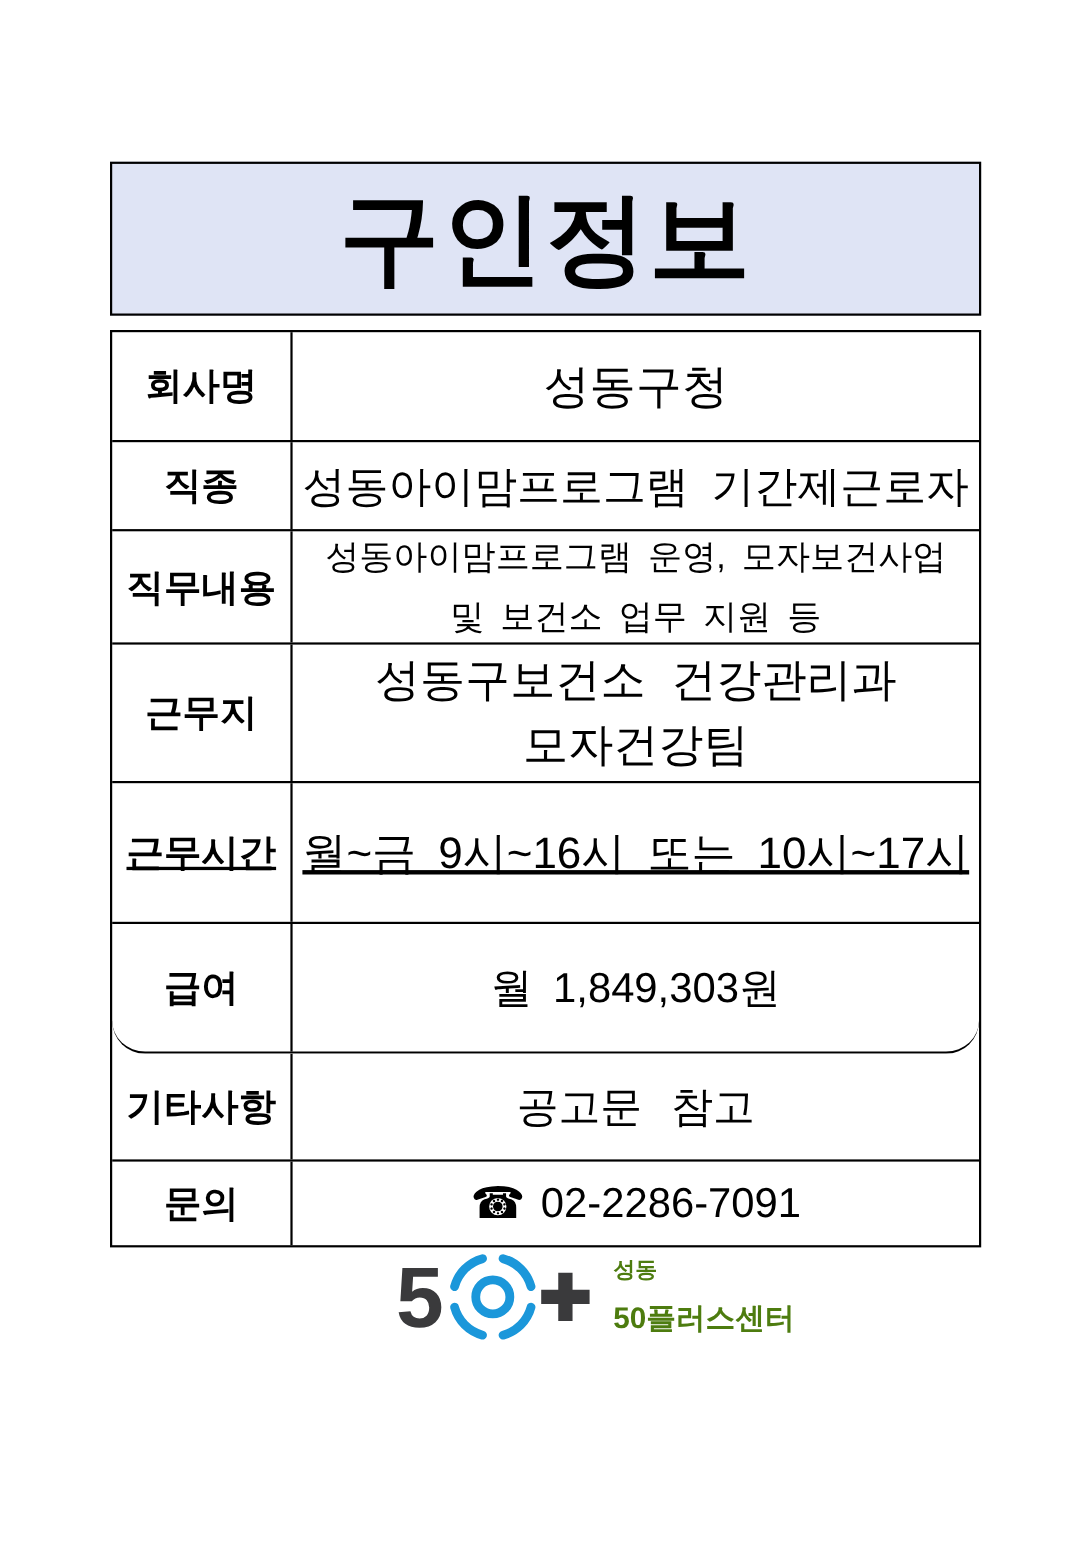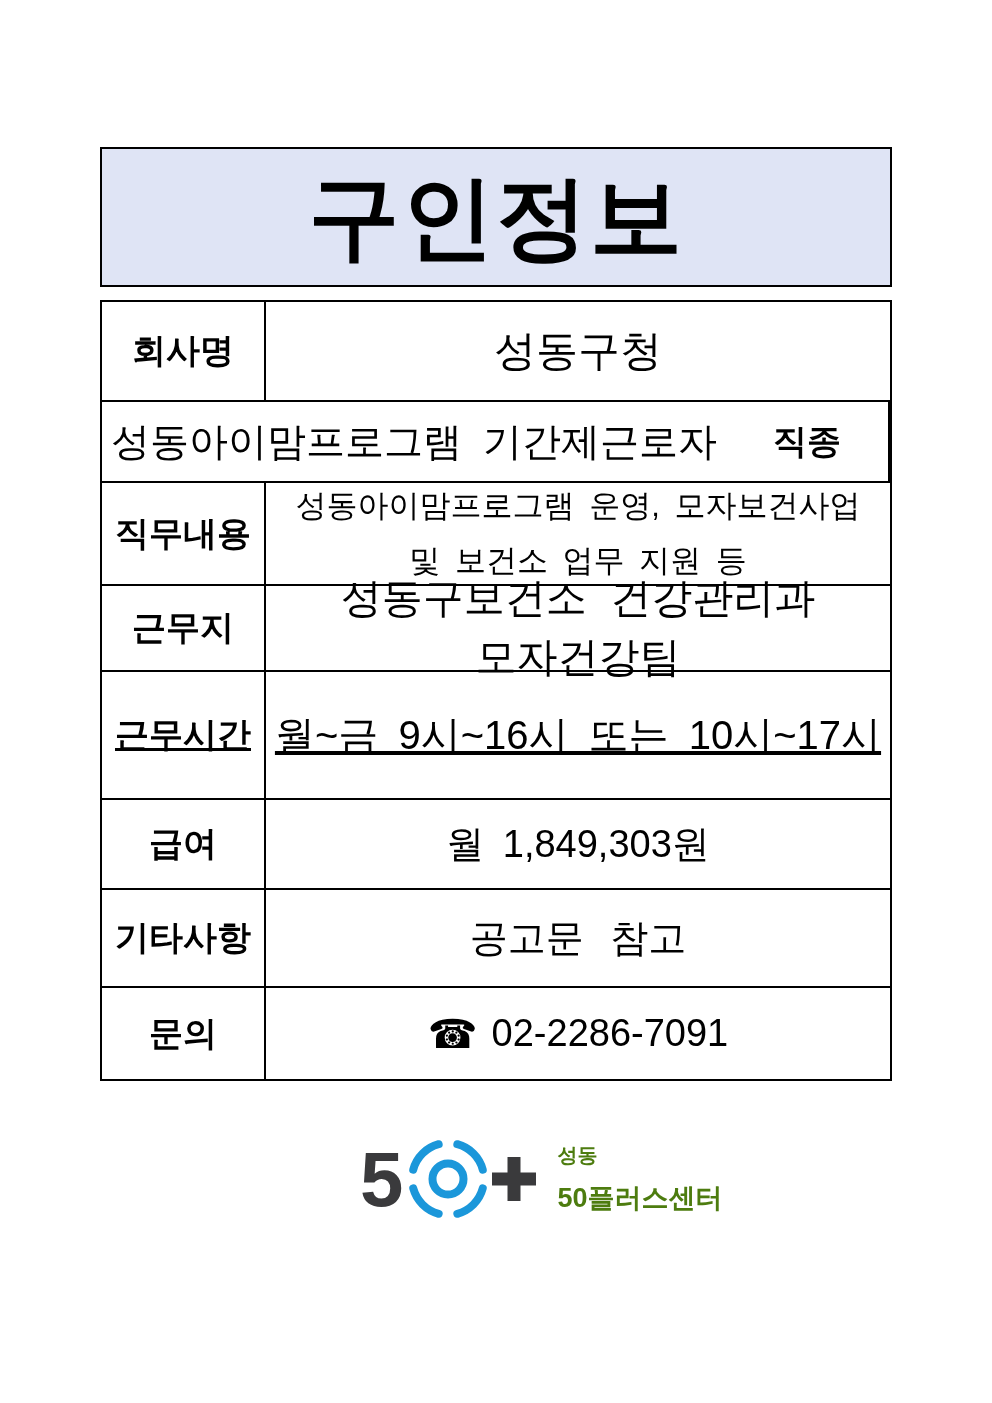--- a/index.html
+++ b/index.html
@@ -46,25 +46,25 @@
   }
   .row {
     display: flex;
     border-bottom: 2px solid #000000;
     box-sizing: border-box;
   }
   .row:last-child { border-bottom: none; }
   .r1 { height: 100px; }
   .r2 { height: 81px; }
   .r3 { height: 103px; }
-  .r4 { height: 86px; }
+  .r4 { height: 126px; }
   .r5 { height: 128px; text-decoration: underline; }
-  .r6 { height: 90px; }
+  .r6 { height: 118px; border-radius: 30px; }
   .r7 { height: 98px; }
-  .r8 { height: 91px; }
+  .r8 { height: 76px; }
 
   .cell {
     display: flex;
     align-items: center;
     justify-content: center;
     text-align: center;
     box-sizing: border-box;
   }
   .cell.label {
     width: 164px;
@@ -120,22 +120,22 @@
   </div>
 
   <div class="info-table">
 
     <div class="row r1">
       <div class="cell label">회사명</div>
       <div class="cell value v-company">성동구청</div>
     </div>
 
     <div class="row r2">
+      <div class="cell label">직종</div>
       <div class="cell value v-jobtype">성동아이맘프로그램 기간제근로자</div>
-      <div class="cell label">직종</div>
     </div>
 
     <div class="row r3">
       <div class="cell label">직무내용</div>
       <div class="cell value v-duties">성동아이맘프로그램 운영, 모자보건사업
 및 보건소 업무 지원 등</div>
     </div>
 
     <div class="row r4">
       <div class="cell label">근무지</div>

